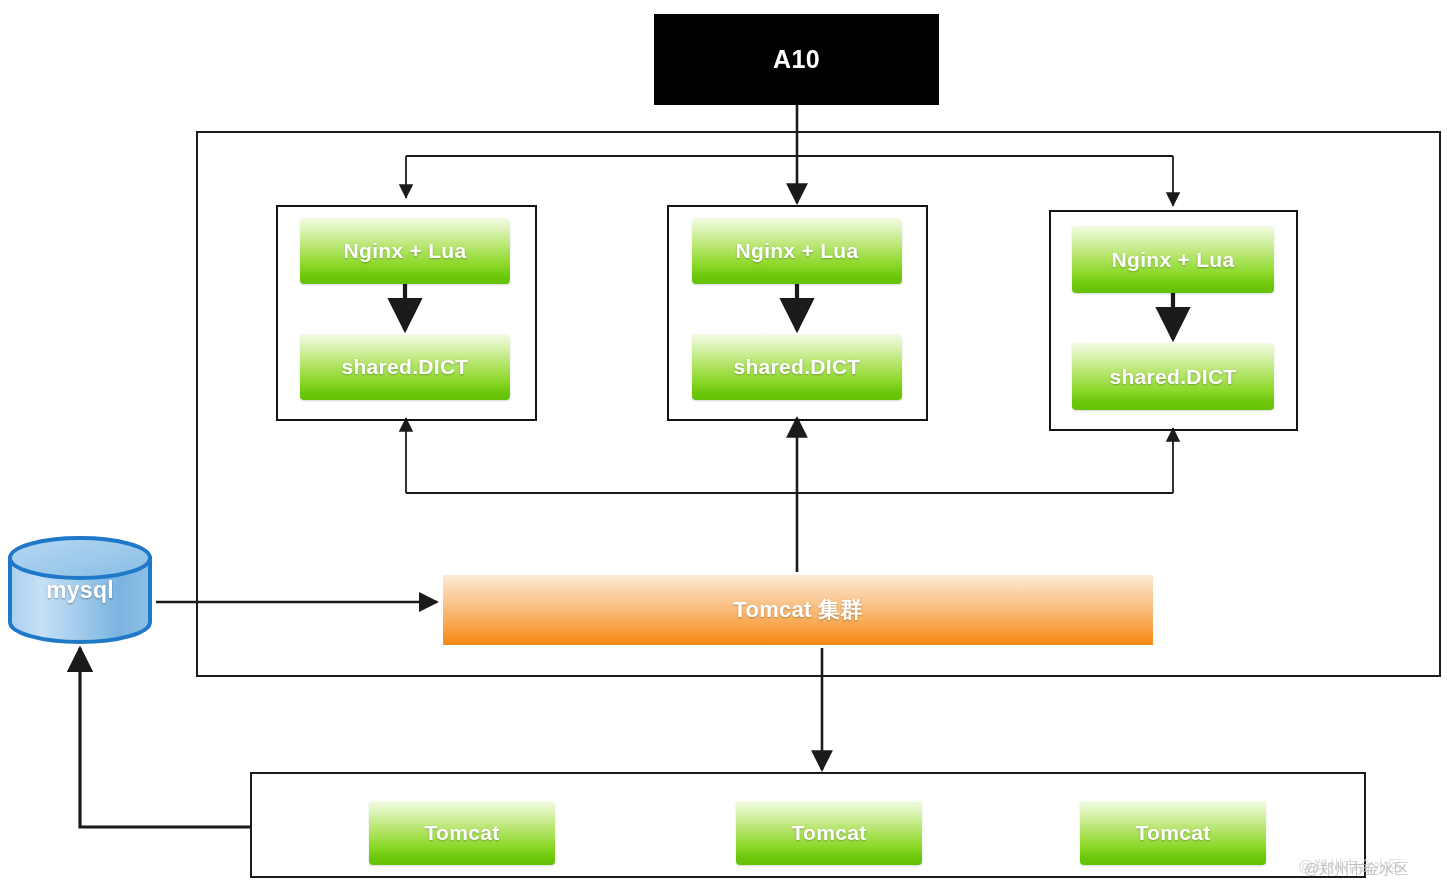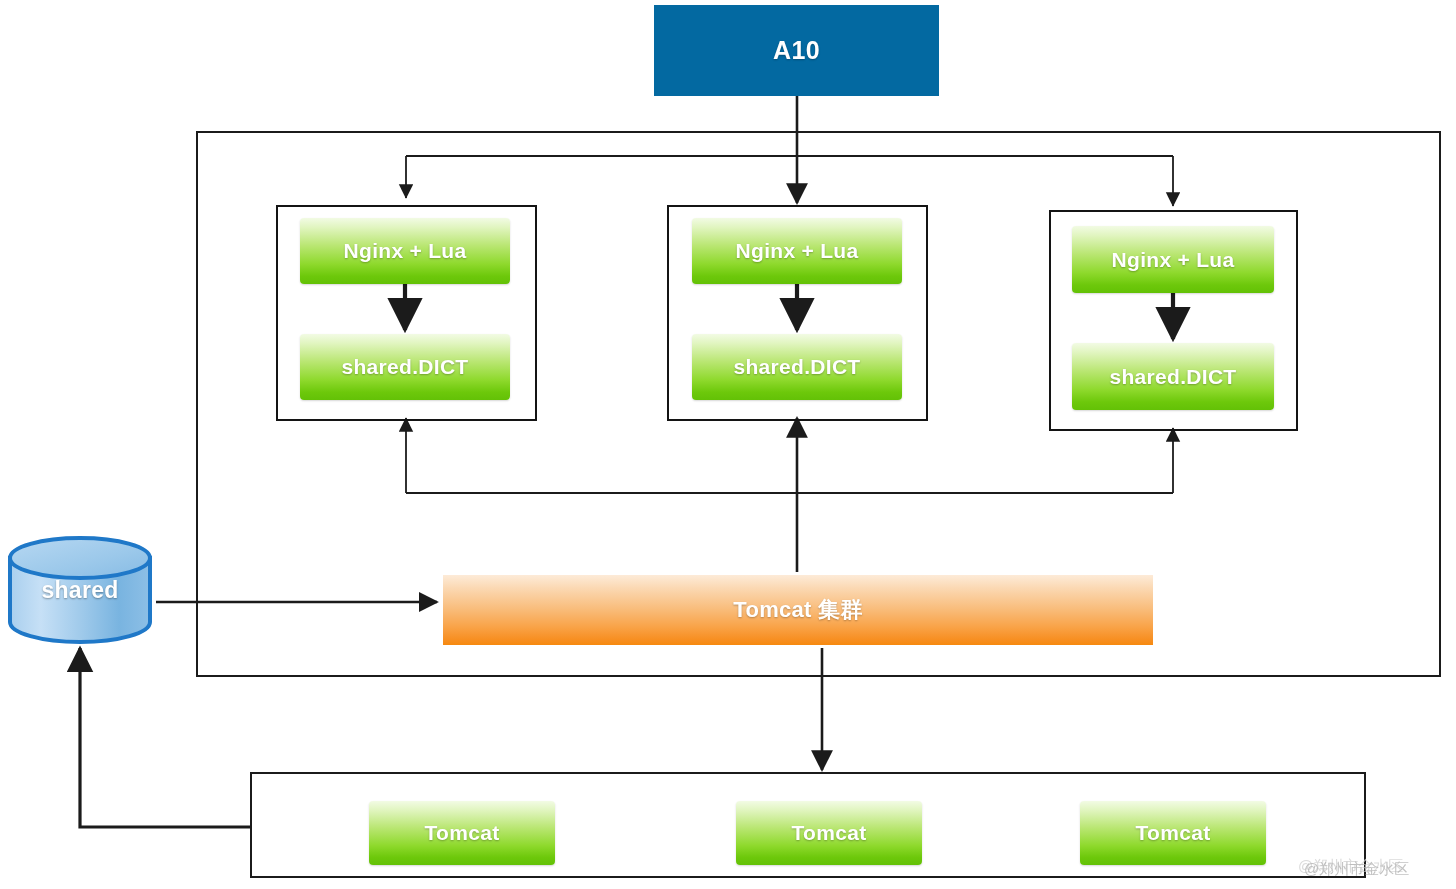--- a/index.html
+++ b/index.html
@@ -35,22 +35,23 @@
     box-sizing: border-box;
     color: #ffffff;
     font-weight: bold;
     letter-spacing: 0.3px;
     text-shadow: 0 1px 2px rgba(0,0,0,0.28);
     white-space: nowrap;
   }
 
   
   .node--solid-green {
-    background: #0369a1;
+    background: #000000;
     font-size: 25px;
+    margin-top: 9px;
   }
 
   
   .node--grad-green {
     background: linear-gradient(to bottom,
         #f2fbe4 0%,
         #e1f5c0 14%,
         #b9e672 42%,
         #8ed92c 70%,
         #6dc80b 88%,
@@ -203,21 +204,21 @@
         </linearGradient>
         <linearGradient id="cylTop" x1="0" y1="0" x2="1" y2="1">
           <stop offset="0%" stop-color="#b7d8f2"></stop>
           <stop offset="60%" stop-color="#9bc8ea"></stop>
           <stop offset="100%" stop-color="#86bbe4"></stop>
         </linearGradient>
       </defs>
       <path d="M6,23 L6,87 A70,20 0 0,0 146,87 L146,23 Z" fill="url(#cylBody)" stroke="#1f78c8" stroke-width="4"></path>
       <ellipse cx="76" cy="23" rx="70" ry="20" fill="url(#cylTop)" stroke="#1f78c8" stroke-width="4"></ellipse>
     </svg>
-    <span class="cyl-label">shared</span>
+    <span class="cyl-label">mysql</span>
   </div>
 
   <div class="frame" style="left:250px; top:772px; width:1116px; height:106px;"></div>
 
   <div class="node node--grad-green" style="left:369px; top:801px; width:186px; height:64px;">
     <span>Tomcat</span>
   </div>
   <div class="node node--grad-green" style="left:736px; top:801px; width:186px; height:64px;">
     <span>Tomcat</span>
   </div>

